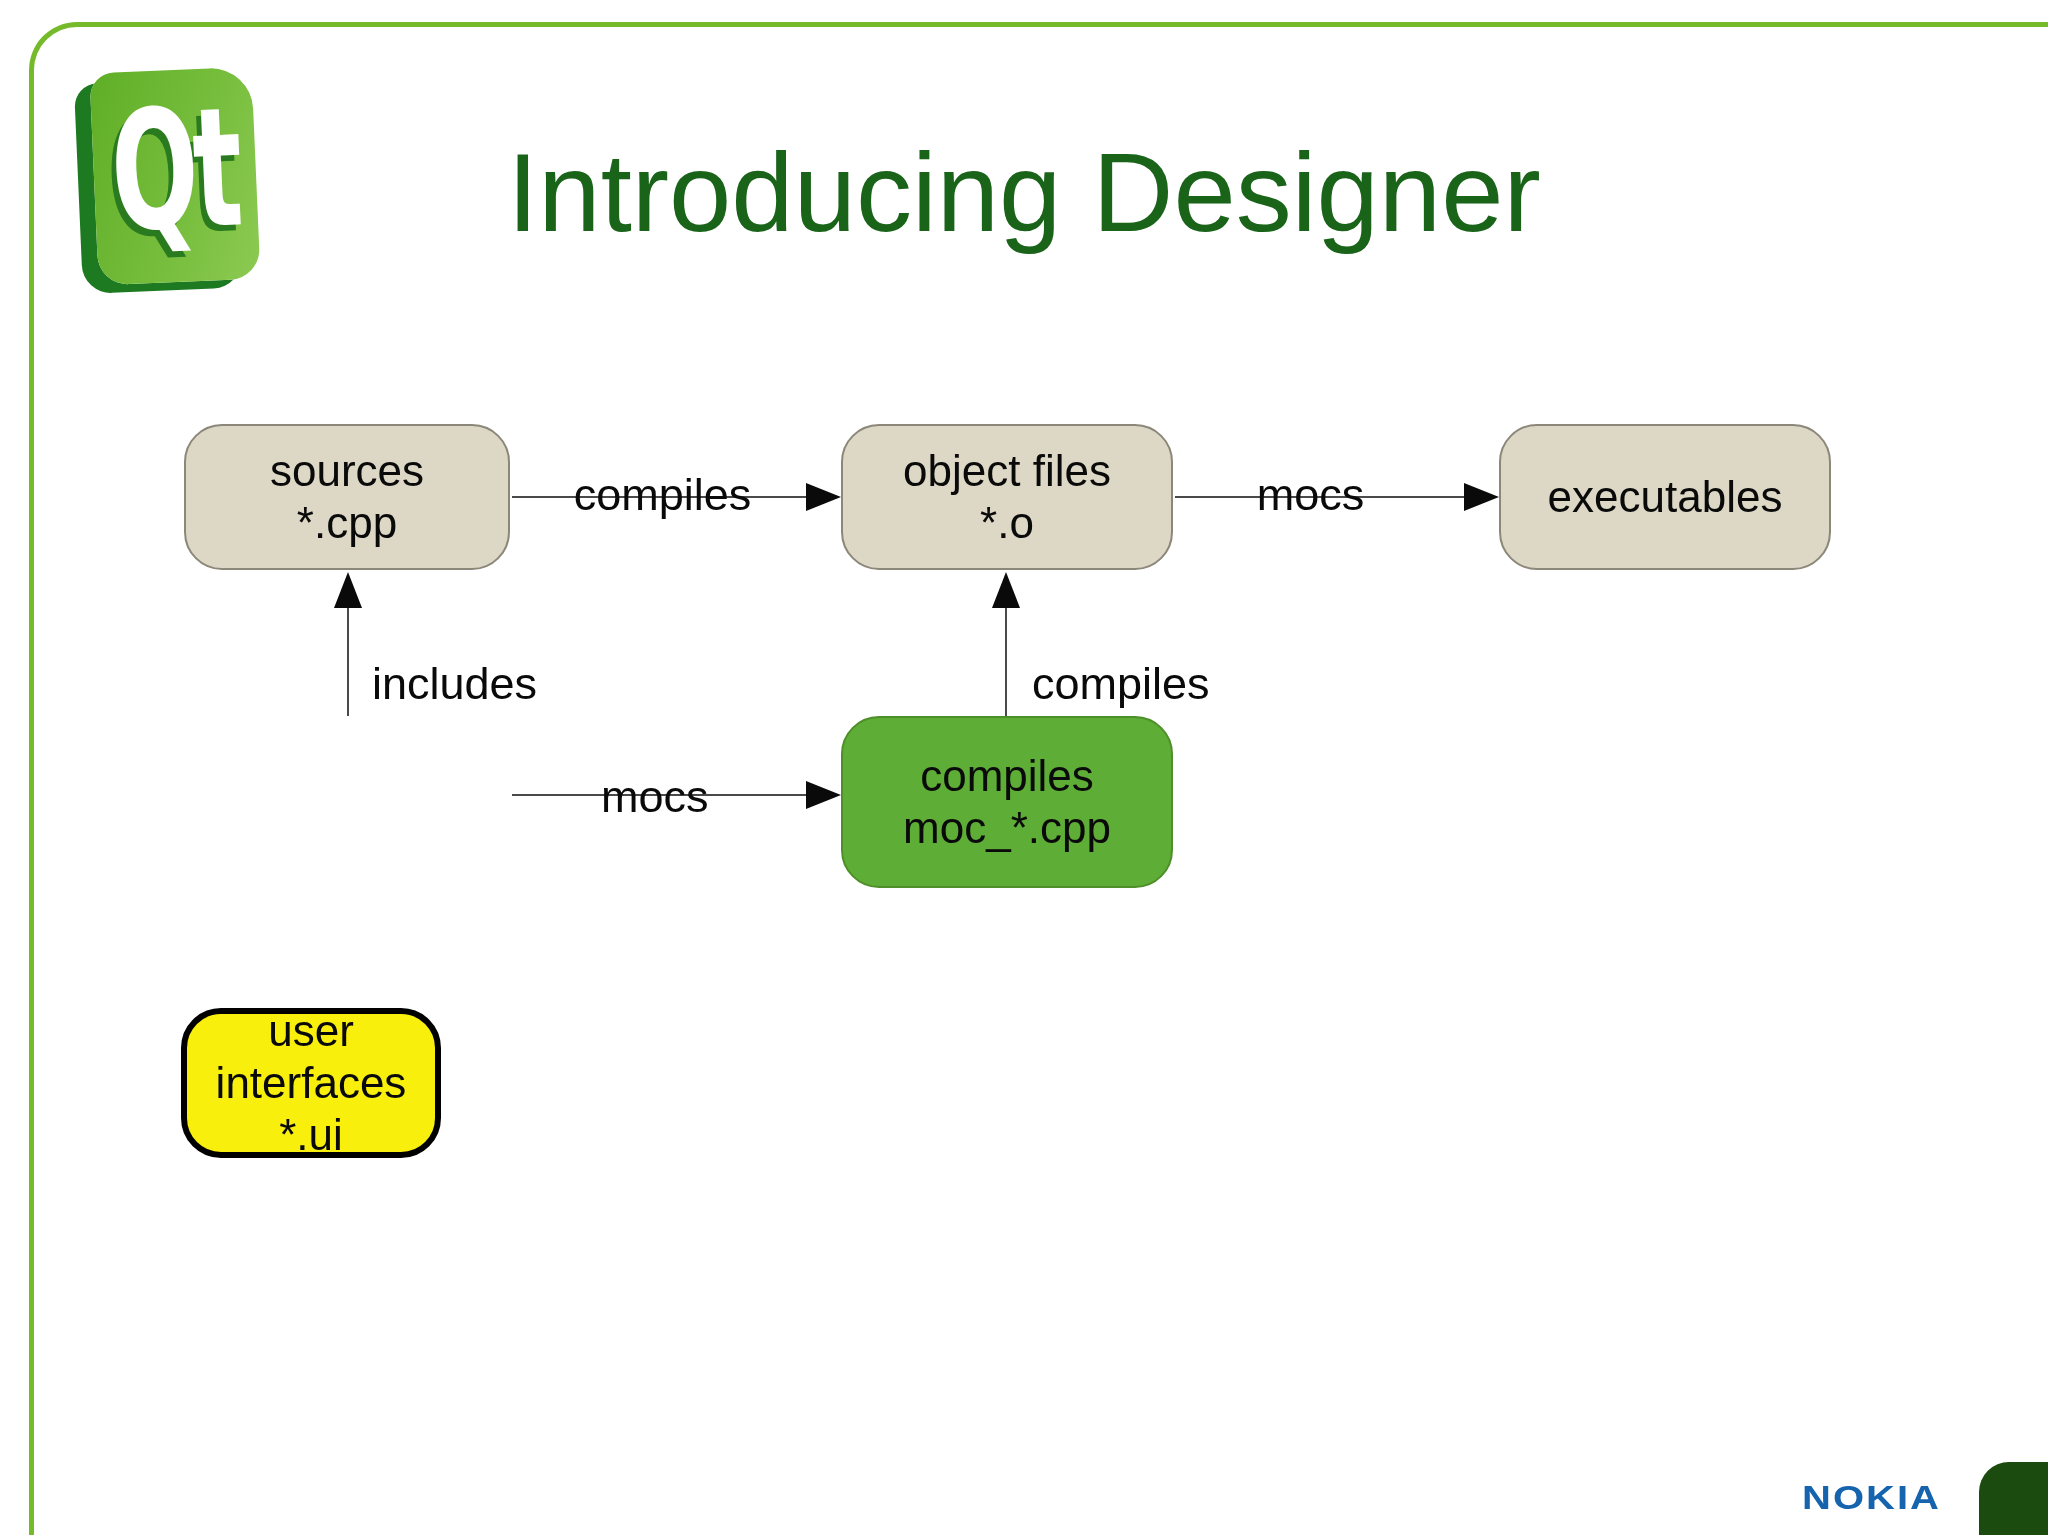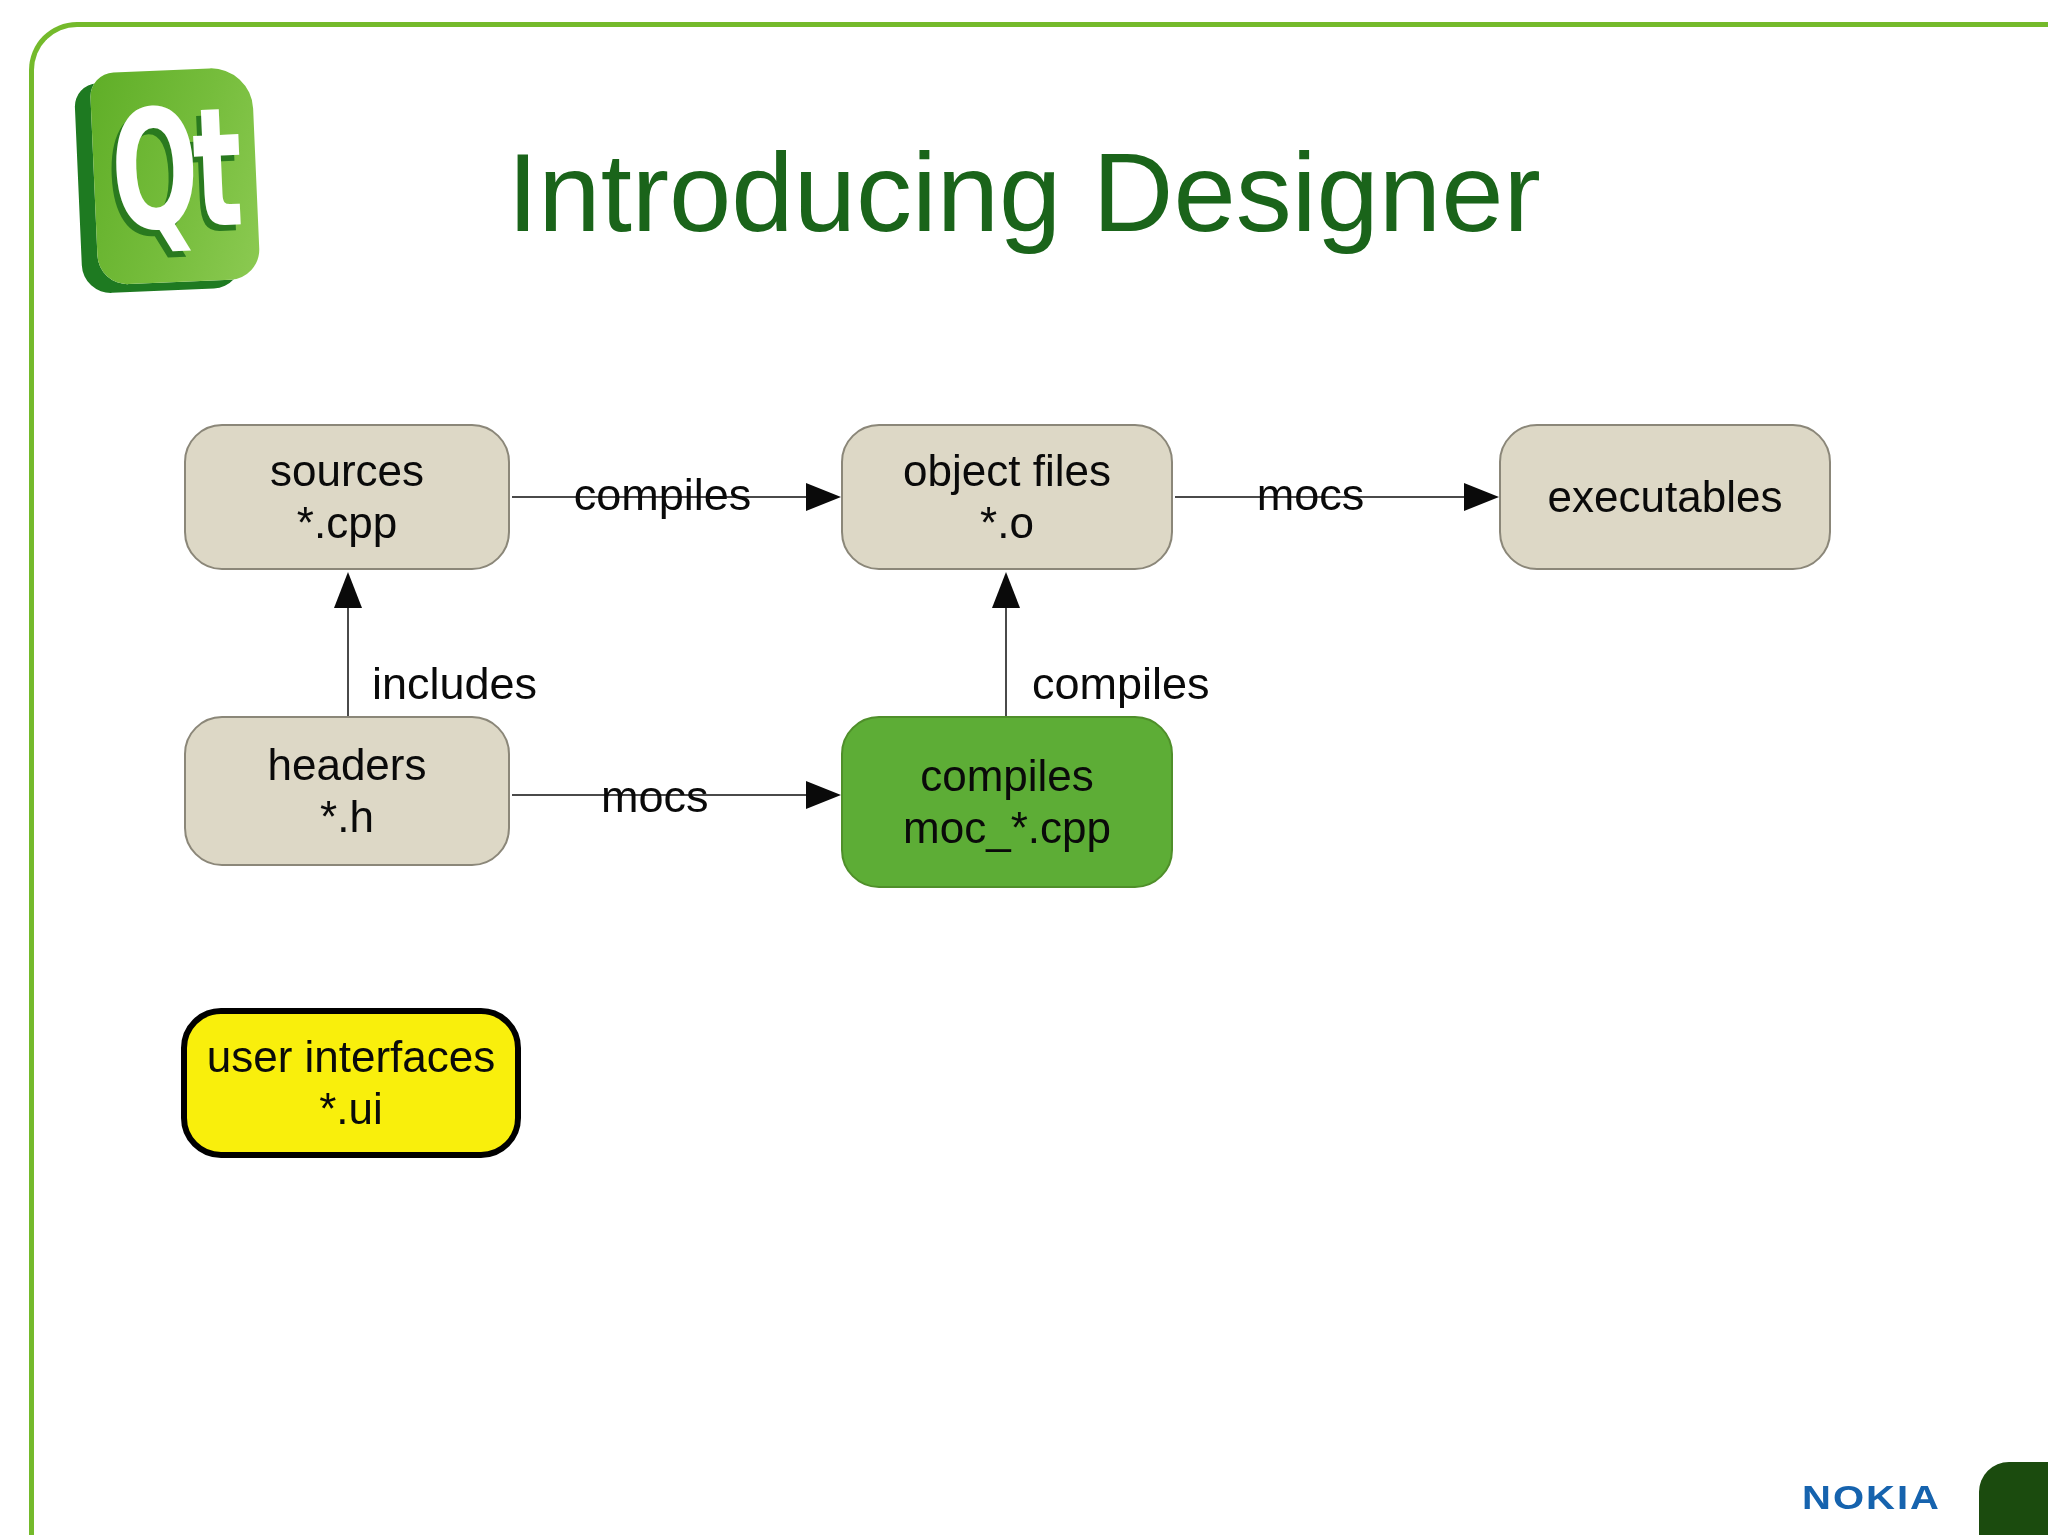--- a/index.html
+++ b/index.html
@@ -72,21 +72,21 @@
     border-radius: 38px;
   }
   .node .line { display: block; }
   .node-beige { background: #ddd8c6; border: 2px solid #8b8779; }
   #node-sources         { left: 184px;  top: 424px;  width: 326px; height: 146px; }
   #node-object-files    { left: 841px;  top: 424px;  width: 332px; height: 146px; }
   #node-executables     { left: 1499px; top: 424px;  width: 332px; height: 146px; }
   #node-headers         { left: 184px;  top: 716px;  width: 326px; height: 150px; }
   #node-generated       { left: 841px;  top: 716px;  width: 332px; height: 172px;
                           background: #5dad36; border: 2px solid #4f8f2a; }
-  #node-user-interfaces { left: 181px;  top: 1008px; width: 340px; height: 150px;
+  #node-user-interfaces { left: 181px;  top: 1008px; width: 260px; height: 150px;
                           background: #f9ef0c; border: 6px solid #000000; border-radius: 40px; }
 
   .edge-label {
     position: absolute;
     font-size: 45px;
     color: #0a0a0a;
     white-space: nowrap;
     margin-top: 36px;
   }
   #label-compiles-1 { left: 540px;  top: 433px; width: 245px; text-align: center; }
@@ -159,24 +159,20 @@
     <div class="node node-beige" id="node-object-files">
       <span class="line">object files</span>
       <span class="line">*.o</span>
     </div>
 
     <div class="node node-beige" id="node-executables">
       <span class="line">executables</span>
       <span class="line"></span>
     </div>
 
-    <div class="node node-beige" id="node-headers">
-      <span class="line">headers</span>
-      <span class="line">*.h</span>
-    </div>
 
     <div class="node" id="node-generated">
       <span class="line">compiles</span>
       <span class="line">moc_*.cpp</span>
     </div>
 
     <div class="node" id="node-user-interfaces">
       <span class="line">user interfaces</span>
       <span class="line">*.ui</span>
     </div>

